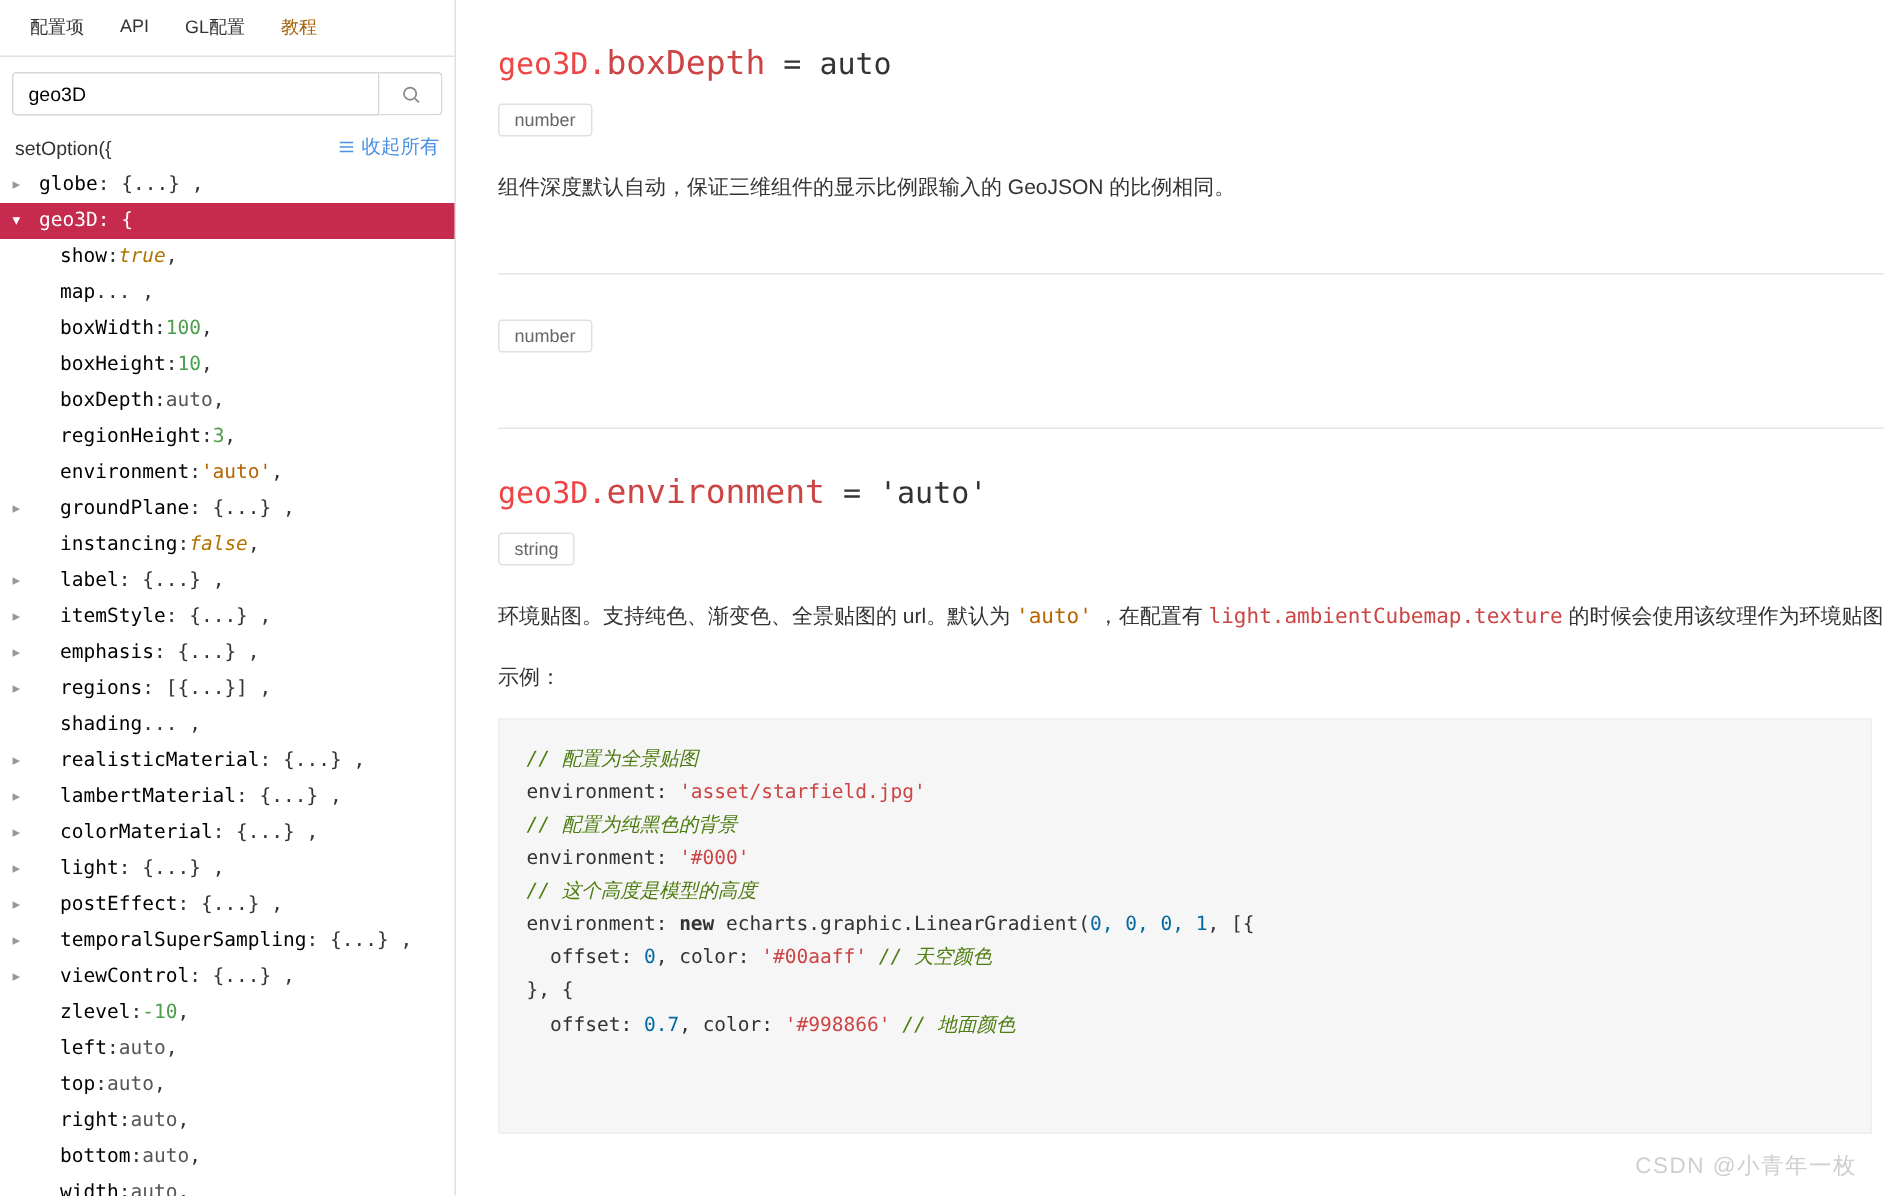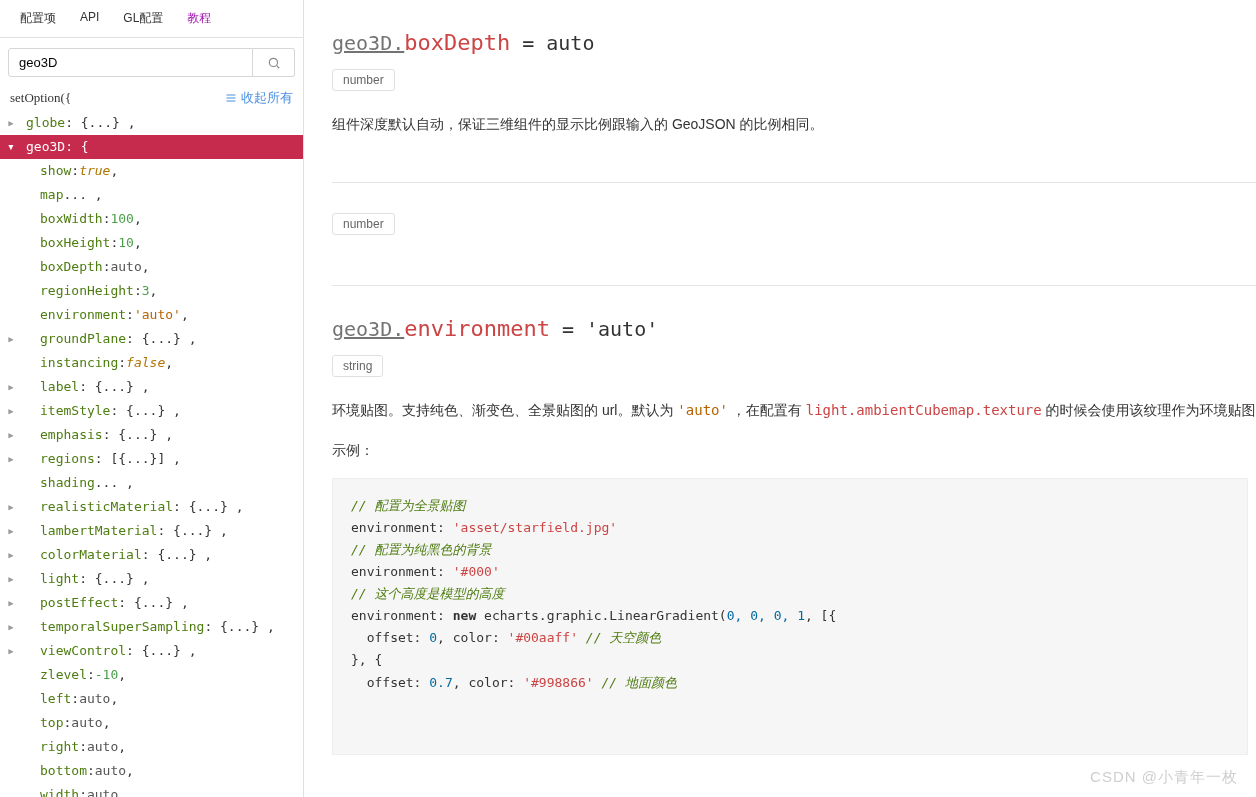--- a/index.html
+++ b/index.html
@@ -1,44 +1,44 @@
 <!DOCTYPE html>
 <html><head>
 <meta charset="utf-8">
 <style>
 * { margin: 0; padding: 0; box-sizing: border-box; }
 body { font-family: "Helvetica Neue", Arial, "Microsoft YaHei", sans-serif; font-size: 14px; color: #333; background: #fff; }
 .container { display: flex; height: 797px; }
 .sidebar { width: 304px; border-right: 1px solid #e0e0e0; display: flex; flex-direction: column; overflow: hidden; }
 .tabs { display: flex; border-bottom: 1px solid #e0e0e0; padding: 0 8px; }
 .tab { padding: 10px 12px; font-size: 12px; color: #333; cursor: pointer; }
-.tab.active { color: #a21caf; }
+.tab.active { color: #a16207; }
 .search-row { display: flex; margin: 10px 8px 6px; }
 .search-row input { flex: 1; border: 1px solid #d6d6d6; border-radius: 3px 0 0 3px; padding: 6px 10px; font-size: 13px; outline: none; }
 .search-btn { width: 42px; border: 1px solid #d6d6d6; border-left: none; border-radius: 0 3px 3px 0; background: #fff; display:flex; align-items:center; justify-content:center; cursor:pointer; color:#888; }
-.header-row { display:flex; justify-content: space-between; align-items:center; padding: 6px 10px 4px; font-family: Liberation Serif, serif; font-size: 13px; color:#333;text-align:right; }
+.header-row { display:flex; justify-content: space-between; align-items:center; padding: 6px 10px 4px; font-family: Liberation Sans, sans-serif; font-size: 13px; color:#333;text-align:right; }
 .collapse-all { color:#4a90e2; font-size:13px; display:flex; align-items:center; gap:4px; cursor:pointer; }
 .tree { flex:1; overflow-y: auto; font-family: Menlo, Consolas, monospace; font-size: 13px; line-height: 24px; }
 .tree-item { padding: 0 10px 0 4px; display:flex; align-items:center; white-space: nowrap; cursor:pointer; }
 .tree-item .chev { width: 14px; display:inline-block; color:#999; text-align:center; }
 .tree-item .pad { display:inline-block; }
-.tree-item .key { color:#4d7c0f; }
+.tree-item .key { color:#000000; }
 .tree-item .punct { color:#333; }
 .tree-item .val { color:#555; }
 .tree-item .valnum { color:#6c3; color:#4b9e4b; }
 .tree-item .valbool { color:#b58900; color:#b07400;font-style:italic; }
 .tree-item .valstr { color:#b86300; }
 .tree-item.selected { background:#c62a4d; color:#fff; }
 .tree-item.selected .key, .tree-item.selected .punct, .tree-item.selected .val { color:#fff; }
 .tree-item.selected .chev { color:#fff; }
 .main { flex:1; overflow-y:auto; padding: 0 0 40px 28px; }
 .section { border-top:1px solid #e5e5e5; padding:30px 0 30px; margin-right: 0; }
 .section:first-child { border-top:none; padding-top: 30px; }
 .sig { font-family: Menlo, Consolas, monospace; font-size: 20px; margin-bottom: 14px; }
-.sig .path { color:#737373;text-decoration:underline; }
+.sig .path { color:#ef4444; }
 .sig .name { color:#c44; font-size: 22px; }
 .sig .eq { color:#333; margin: 0 12px; }
 .sig .defv { color:#333; }
 .type-badge { display:inline-block; border:1px solid #e0e0e0; border-radius:3px; padding: 3px 10px; font-size:12px; color:#666; margin-bottom: 20px; }
 .desc { font-size:14px; color:#333; line-height: 1.9; margin-bottom: 14px; }
 .desc .code { font-family: Menlo, Consolas, monospace; color:#c44; }
 .desc .codestr { font-family: Menlo, Consolas, monospace; color:#b86300; }
 .codeblock { background:#f6f6f6; border:1px solid #eee; padding: 16px 18px; font-family: Menlo, Consolas, monospace; font-size: 13px; line-height:1.7; white-space: pre; color:#333; overflow-x:auto; margin-top:8px; margin-right: 8px; }
 .codeblock .cmt { color:#4d7c0f; font-style:italic; }
 .codeblock .str { color:#c44; }

